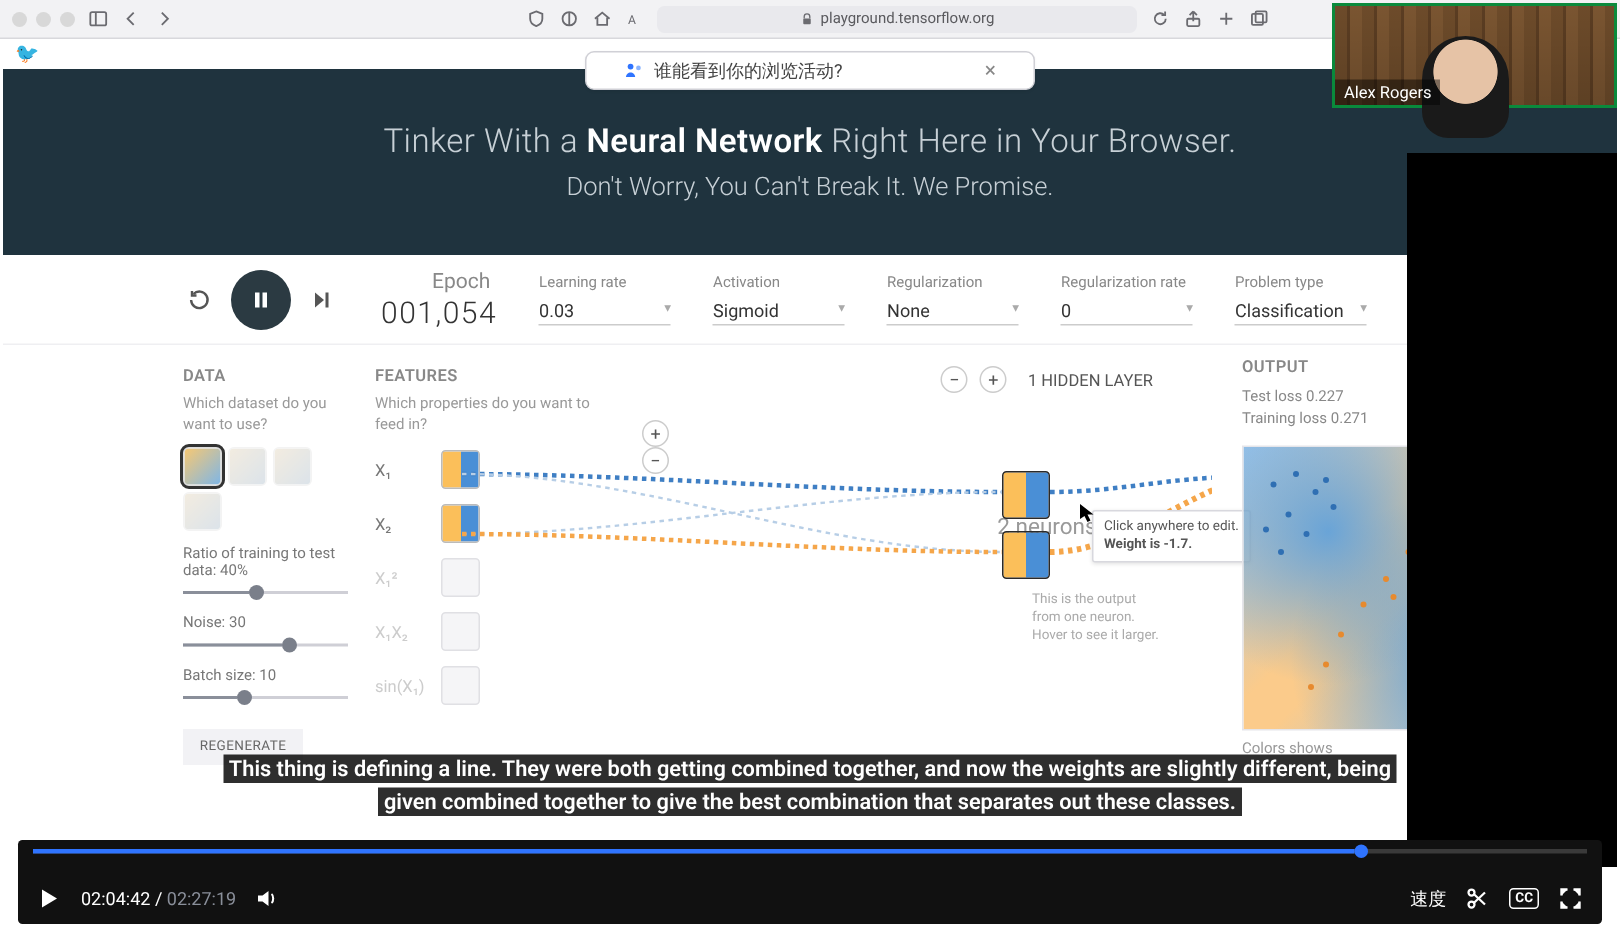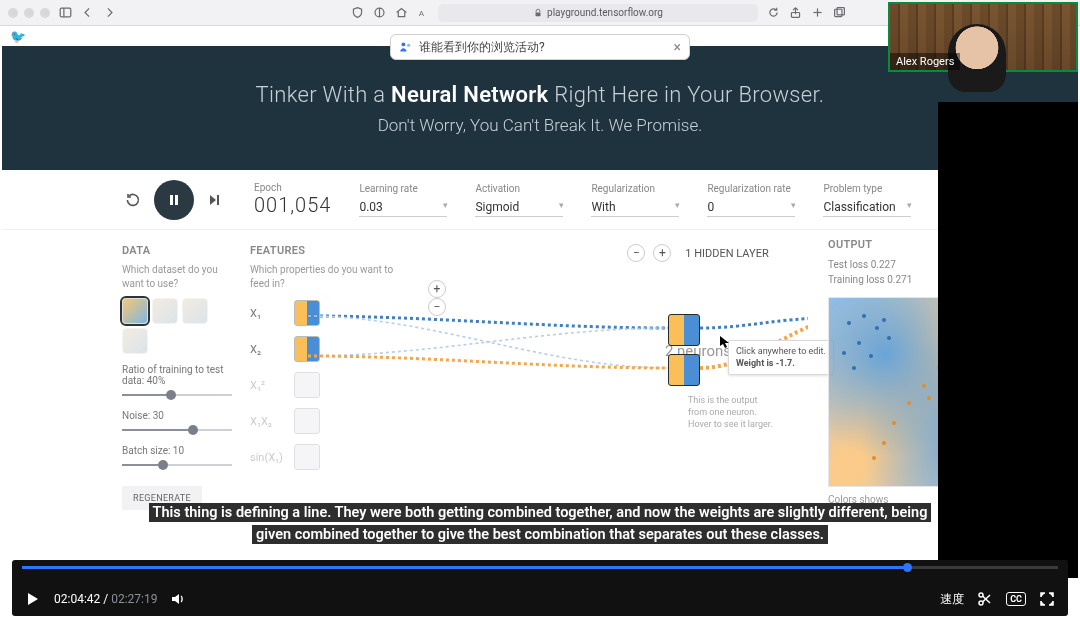--- a/index.html
+++ b/index.html
@@ -11,39 +11,39 @@
   .dot { width:10px; height:10px; border-radius:50%; background:#d8d8d8; }
   .bb-ico { width:14px; height:14px; display:inline-flex; align-items:center; justify-content:center; color:#6b6b70; }
   .bb-ico svg { width:13px; height:13px; stroke:#6b6b70; fill:none; stroke-width:1.5; }
   .addr { flex:0 0 320px; margin:0 auto; background:#e9e9ed; border-radius:5px; height:18px; display:flex; align-items:center; justify-content:center; gap:4px; font-size:10px; color:#5a5a5e; }
   .bb-spacer { flex:1; }
 
   
   .bm-row { height: 20px; display:flex; align-items:center; padding:0 10px; color:#1d9bf0; font-size:12px; }
 
   
-  .bubble { position:absolute; top:34px; left:390px; width:300px; height:26px; background:#fff; border:1px solid #d0d0d6; border-radius:6px; display:flex; align-items:center; padding:0 8px; gap:6px; font-size:12px; color:#444; box-shadow:0 1px 2px rgba(0,0,0,.06); z-index:30; }
+  .bubble { position:absolute; top:34px; left:390px; width:300px; height:26px; background:#fff; border:1px solid #d0d0d6; border-radius:6px; display:flex; align-items:center; padding:0 25px; gap:6px; font-size:12px; color:#444; box-shadow:0 1px 2px rgba(0,0,0,.06); z-index:30; }
   .bubble .x { margin-left:auto; color:#888; font-size:14px; cursor:pointer; }
 
   
   .page { position:relative; width:1076px; height:552px; margin:0 2px; background:#fff; }
 
   
   .hero { height:124px; background:#1f333e; color:#c7d0d6; display:flex; flex-direction:column; align-items:center; justify-content:center; gap:8px; font-weight:300; }
   .hero .line1 { font-size:22px; letter-spacing:.3px;}
   .hero .line1 b { color:#fff; font-weight:600;}
   .hero .line2 { font-size:17px; }
 
   
   .ctrl { height:60px; display:flex; align-items:center; padding:0 0 0 120px; gap:28px; border-bottom:1px solid #efeff2; }
   .play-cluster { display:flex; align-items:center; gap:10px; }
   .reset, .step { width:22px; height:22px; display:flex; align-items:center; justify-content:center; color:#555;}
   .bigplay { width:40px; height:40px; border-radius:50%; background:#2b3a42; color:#fff; display:flex; align-items:center; justify-content:center;}
   .bigplay svg{ width:14px;height:14px; fill:#fff;}
-  .epoch .lab { font-size:10px; color:#888;}
+  .epoch .lab { font-size:14px; color:#888;margin-left:34px;}
   .epoch .val { font-size:20px; color:#333; font-weight:300; letter-spacing:1px;}
   .param { display:flex; flex-direction:column; gap:4px; min-width:88px;}
   .param .lab{font-size:10px;color:#888;}
   .param .sel{ font-size:12px; color:#333; border-bottom:1px solid #ccc; padding:2px 14px 2px 0; position:relative;}
   .param .sel::after{content:"▾"; position:absolute; right:0; color:#aaa; font-size:9px;}
 
   
   .cols { display:flex; gap:18px; padding:14px 0 0 120px; }
   .colhead { font-size:11px; color:#888; font-weight:600; letter-spacing:.3px; margin-bottom:6px;}
   .subtxt { font-size:10px; color:#999; line-height:1.35;}
@@ -253,21 +253,21 @@
     <div class="param">
         <span class="lab">Learning rate</span>
         <span class="sel">0.03</span>
       </div>
     <div class="param">
         <span class="lab">Activation</span>
         <span class="sel">Sigmoid</span>
       </div>
     <div class="param">
         <span class="lab">Regularization</span>
-        <span class="sel">With</span>
+        <span class="sel">None</span>
       </div>
     <div class="param">
         <span class="lab">Regularization rate</span>
         <span class="sel">0</span>
       </div>
     <div class="param">
         <span class="lab">Problem type</span>
         <span class="sel">Classification</span>
       </div>
   </div>

